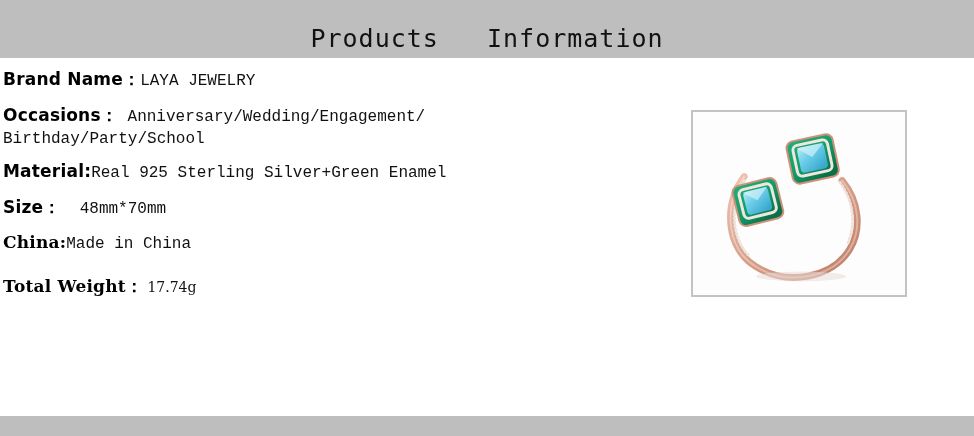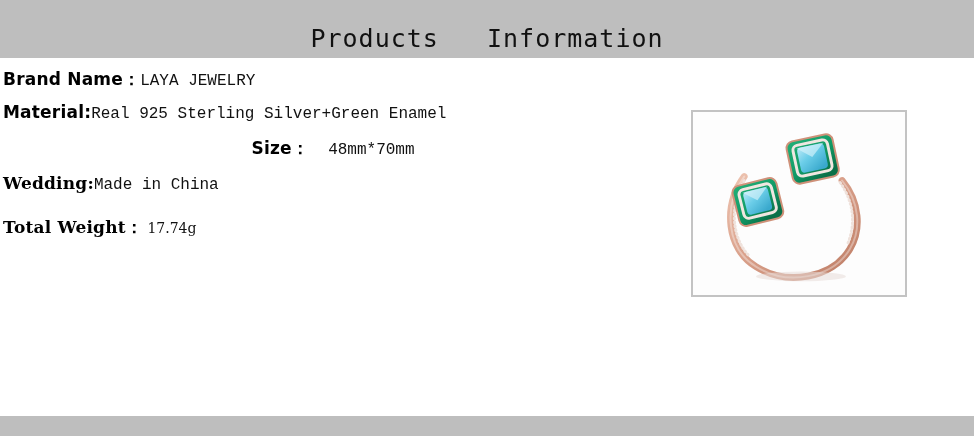--- a/index.html
+++ b/index.html
@@ -26,21 +26,21 @@
   .spec-value{
     font-family:Liberation Mono, monospace;
     font-size:16px;font-weight:400;color:#111;white-space:pre-wrap;
   }
   .spec-value.serif{font-family:"DejaVu Serif","Liberation Serif",serif;font-size:14px;}
   .row-brand{padding-top:6px;}
   .row-occasions{padding-top:13px;}
   .row-occasions .spec-value{line-height:1.35;}
   .row-material{padding-top:11px;}
   .row-mainstone{padding-top:13px;}
-  .row-size{padding-top:14px;text-align:center;}
+  .row-size{padding-top:14px;}
   .row-origin{padding-top:13px;}
   .row-weight{padding-top:22px;}
   .baseline{display:inline;vertical-align:baseline;}
 
   #product-figure{position:absolute;left:691px;top:110px;width:216px;height:187px;
     border:2px solid #c3c3c3;background:#fdfdfd;box-sizing:border-box;}
   #product-figure svg{display:block;width:100%;height:100%;}
 </style>
 </head>
 <body>
@@ -48,32 +48,36 @@
 <div class="bar" id="header-bar"></div>
 
 <div id="page-title">Products   Information</div>
 
 <div id="spec-list">
 
   <div class="spec-row row-brand">
     <span class="spec-label baseline">Brand Name：</span><span class="spec-value baseline">LAYA JEWELRY</span>
   </div>
 
+  <div class="spec-row row-occasions">
+    <span class="spec-label baseline">Occasions：</span><span class="spec-value baseline"> Anniversary/Wedding/Engagement/
+Birthday/Party/School</span>
+  </div>
 
   <div class="spec-row row-material">
     <span class="spec-label baseline">Material:</span><span class="spec-value baseline">Real 925 Sterling Silver+Green Enamel</span>
   </div>
 
 
   <div class="spec-row row-size">
     <span class="spec-label baseline">Size：</span><span class="spec-value baseline">  48mm*70mm</span>
   </div>
 
   <div class="spec-row row-origin">
-    <span class="spec-label baseline serif">Wedding:</span><span class="spec-value baseline">Made in China</span>
+    <span class="spec-label baseline serif">China:</span><span class="spec-value baseline">Made in China</span>
   </div>
 
   <div class="spec-row row-weight">
     <span class="spec-label baseline serif">Total Weight：</span><span class="spec-value baseline serif"> 17.74g</span>
   </div>
 
 </div>
 
 <div id="product-figure">
   <svg viewBox="0 0 216 187">

